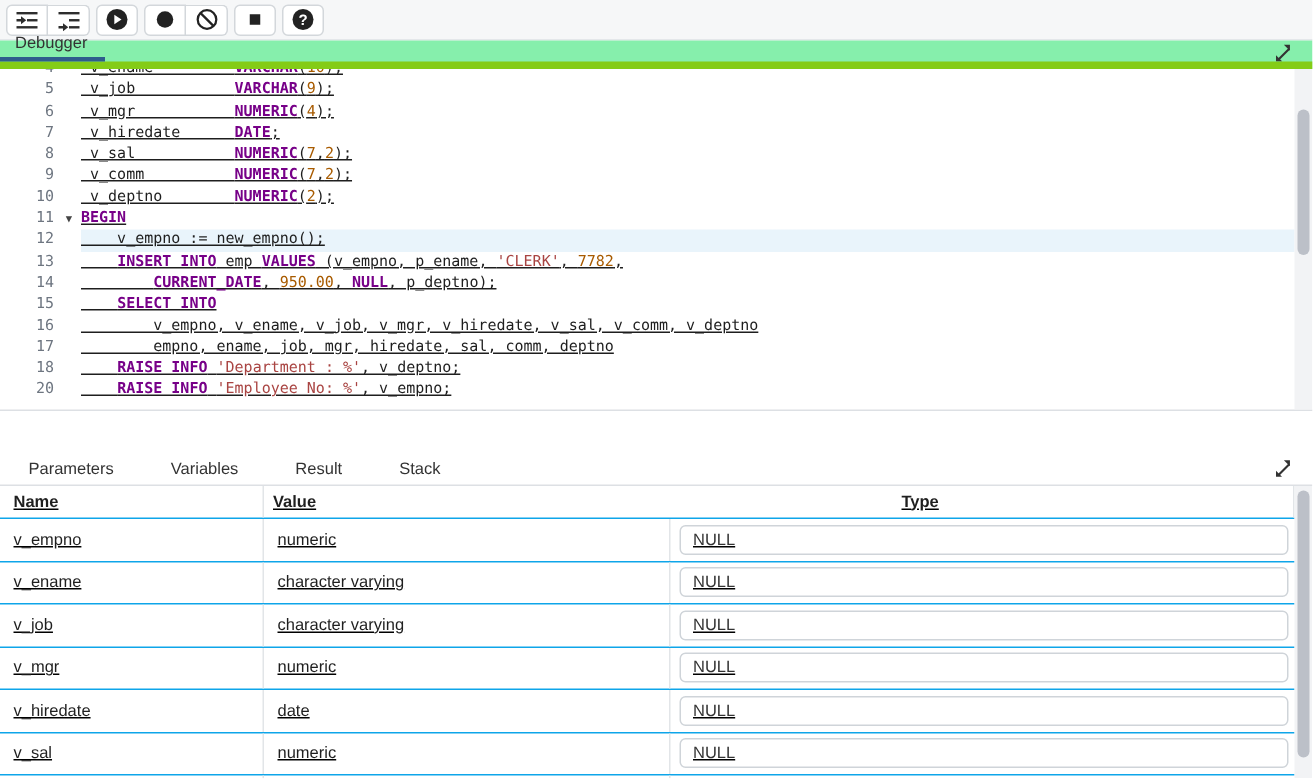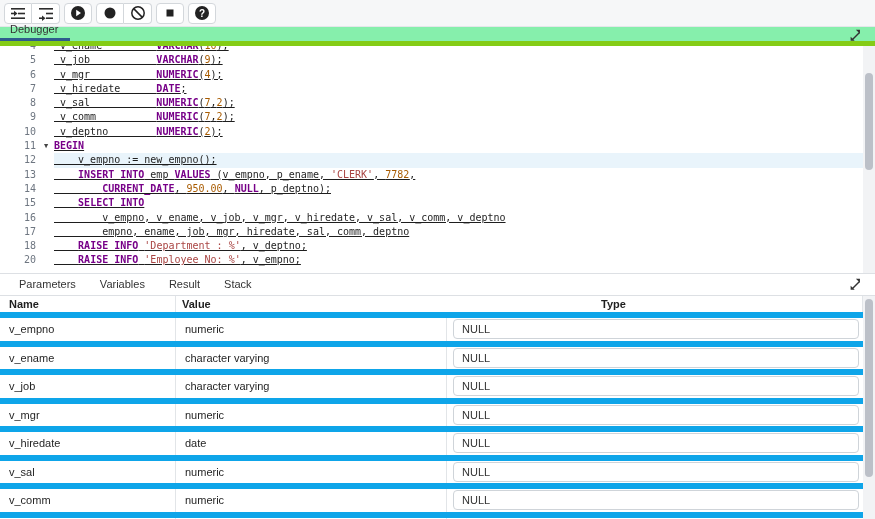--- a/index.html
+++ b/index.html
@@ -41,28 +41,28 @@
   .tok-k { color:#770088; font-weight:bold; }
   .tok-n { color:#a85b00; }
   .tok-s { color:#a94442; }
   .tok-p { color:#1e1e1e; }
   .vscroll { position:absolute; top:0; bottom:0; right:0; width:12px; background:#f2f3f5; }
   .vscroll .thumb { position:absolute; left:2px; width:8px; background:#bcc0c8; border-radius:4px; }
 
   
   .panel { flex:1; display:flex; flex-direction:column; position:relative; overflow:hidden; }
   .tabbar-bottom { height:22px; border-bottom:1px solid #dde0e4; display:flex;
-                   padding-left:8px; gap:2px; position:relative; flex:0 0 auto; }
+                   align-items:center; padding-left:8px; gap:16px; position:relative; flex:0 0 auto;margin-top:28px; }
   .ptab { font-size:11px; color:#333; padding:3px 10px; border:1px solid transparent;
           cursor:pointer; line-height:12px; }
   .ptab.active { border:1px solid #2e5d8c; border-radius:2px; }
 
   .grid { flex:1; position:relative; overflow:hidden; }
   .grid-inner { position:absolute; left:0; top:0; right:12px; }
-  .grow { display:flex; border-bottom:6px solid #0ea5e9; }
+  .grow { display:flex; border-bottom:1px solid #0ea5e9;text-decoration:underline; }
   .grow.header { height:22px; font-weight:bold; }
   .grow.body { height:28.5px; }
   .gcell { font-size:11px; color:#1f1f1f; display:flex; align-items:center;
            padding-left:9px; border-right:1px solid #e2e5e8; overflow:hidden; }
   .gcell.c-name { width:176px; flex:0 0 auto; }
   .gcell.c-type { width:271px; flex:0 0 auto; }
   .gcell.c-value { flex:1; border-right:none; padding-left:6px; padding-right:4px; }
   .val-input { flex:1; height:20px; border:1px solid #cfd4d9; border-radius:4px;
                font-size:11px; color:#333; padding:0 8px;
                font-family:"Liberation Sans", sans-serif; background:#fff; }

